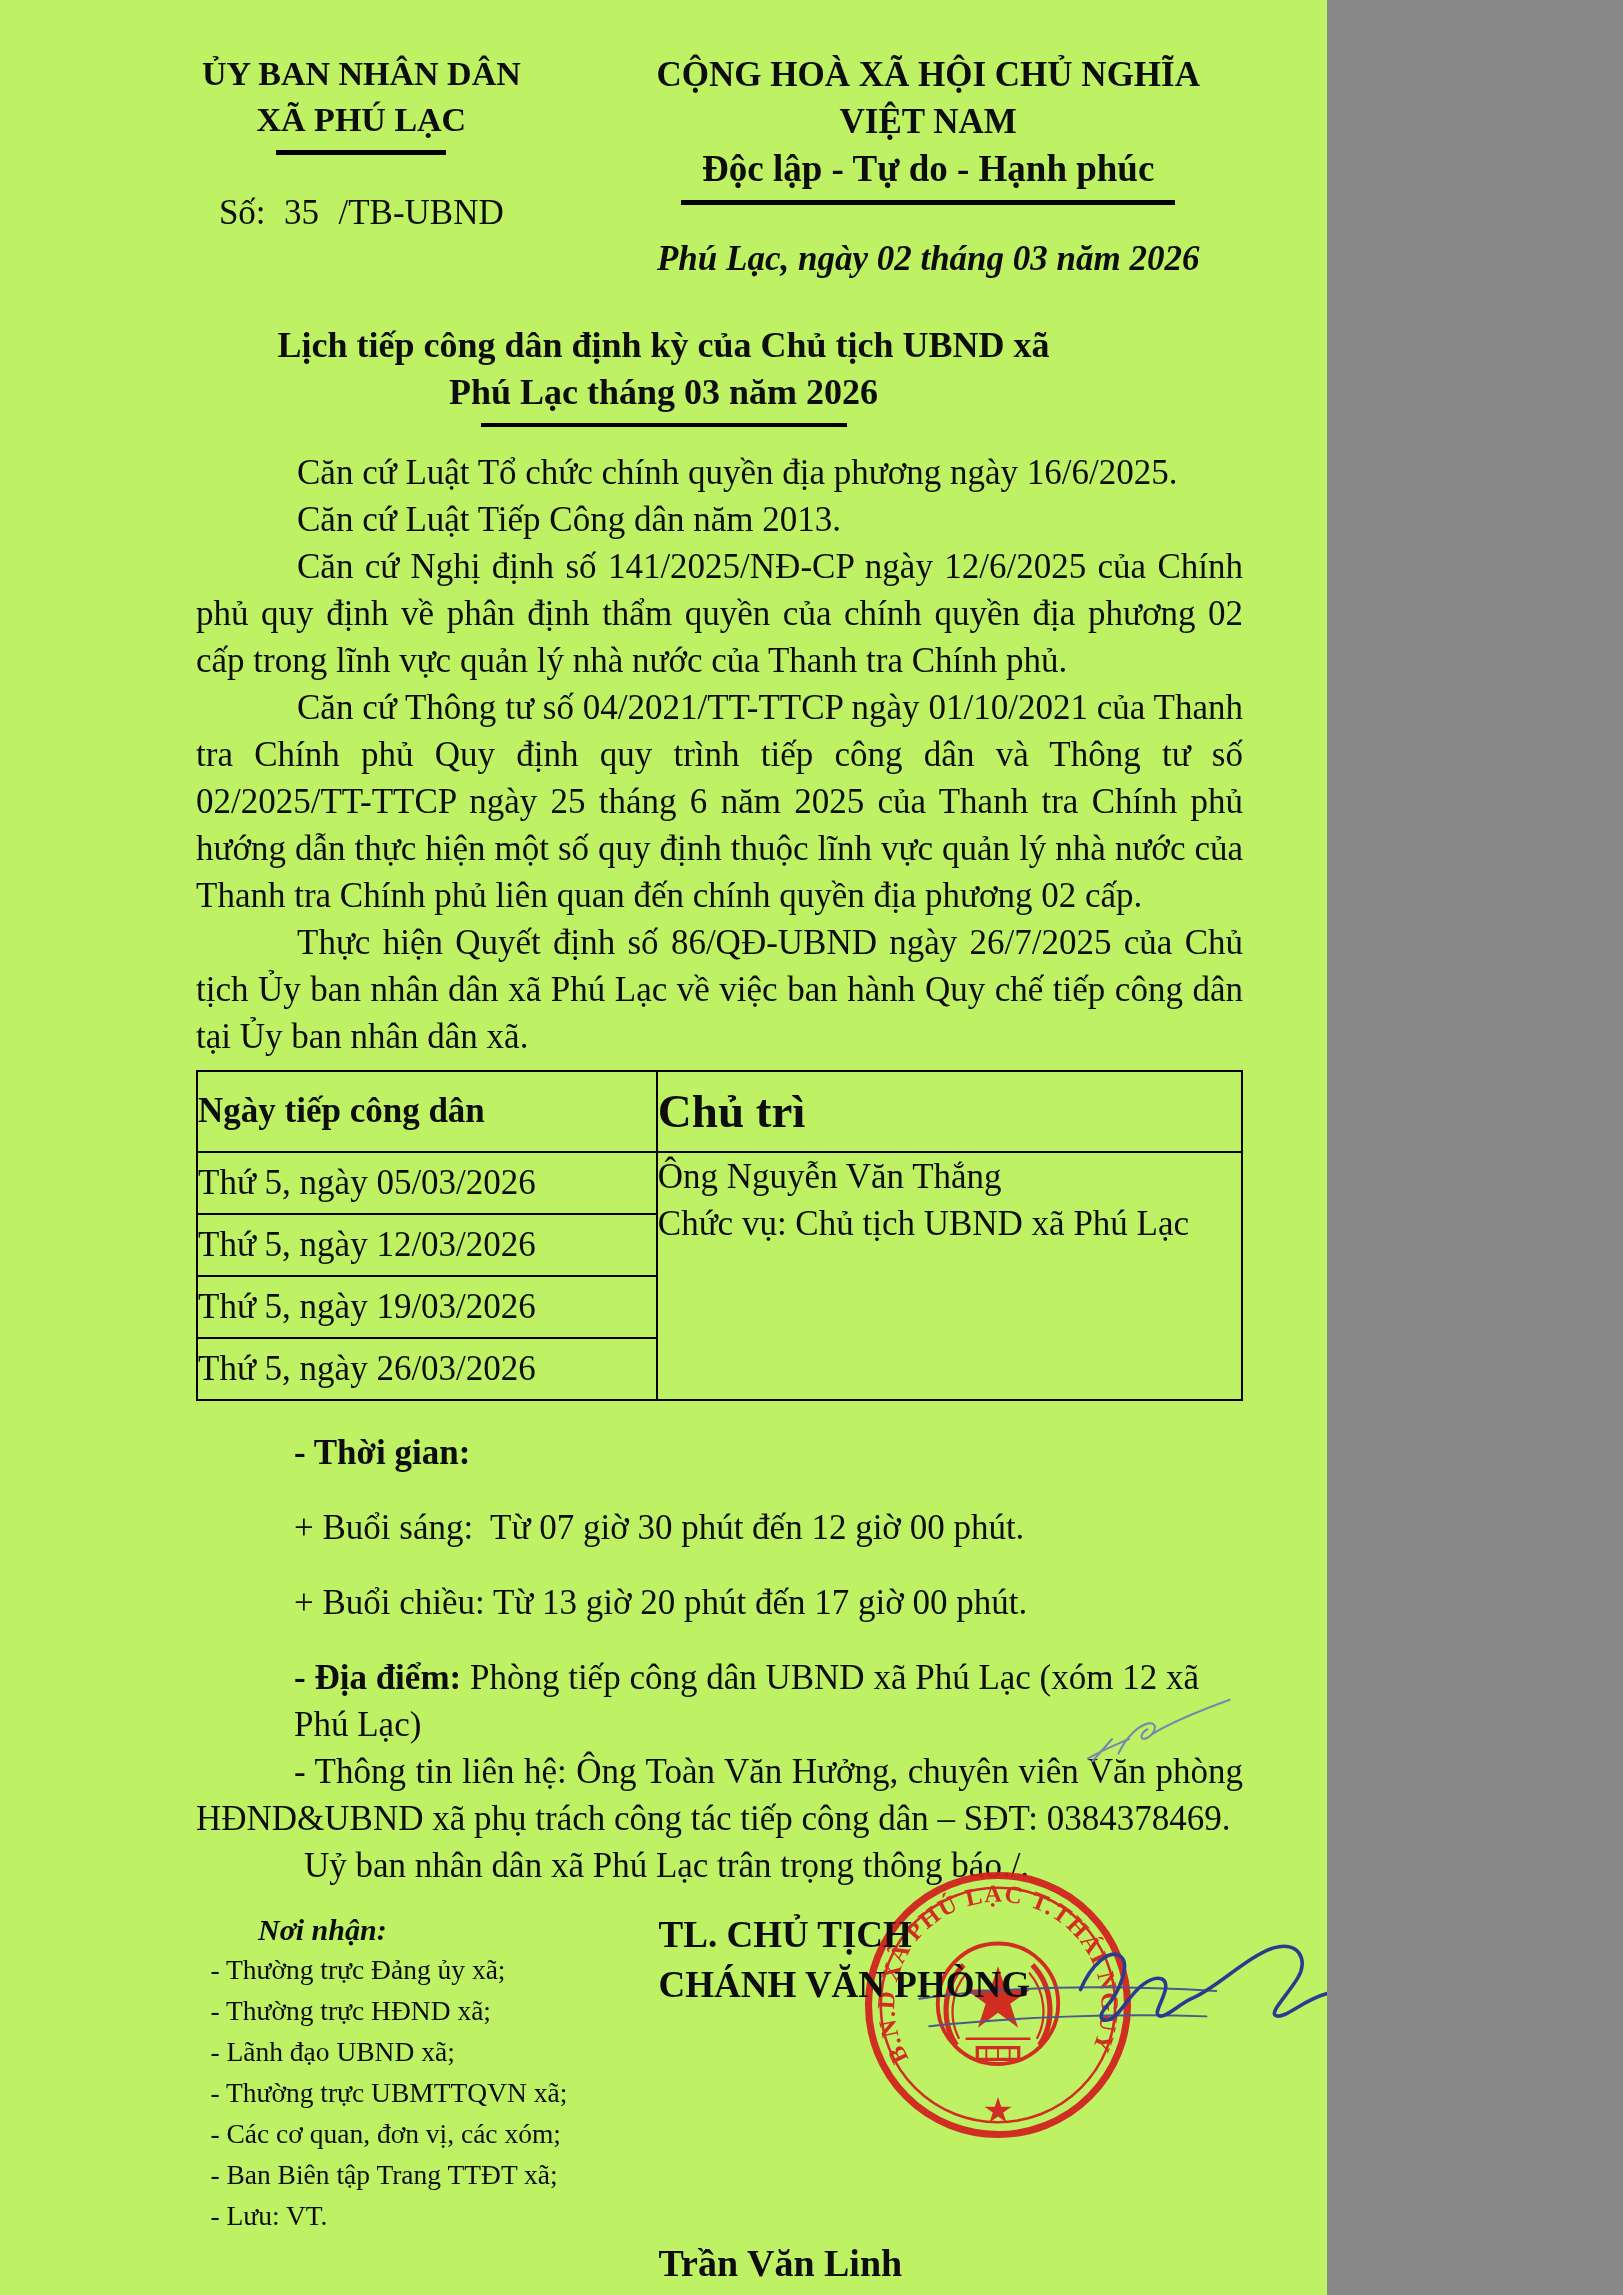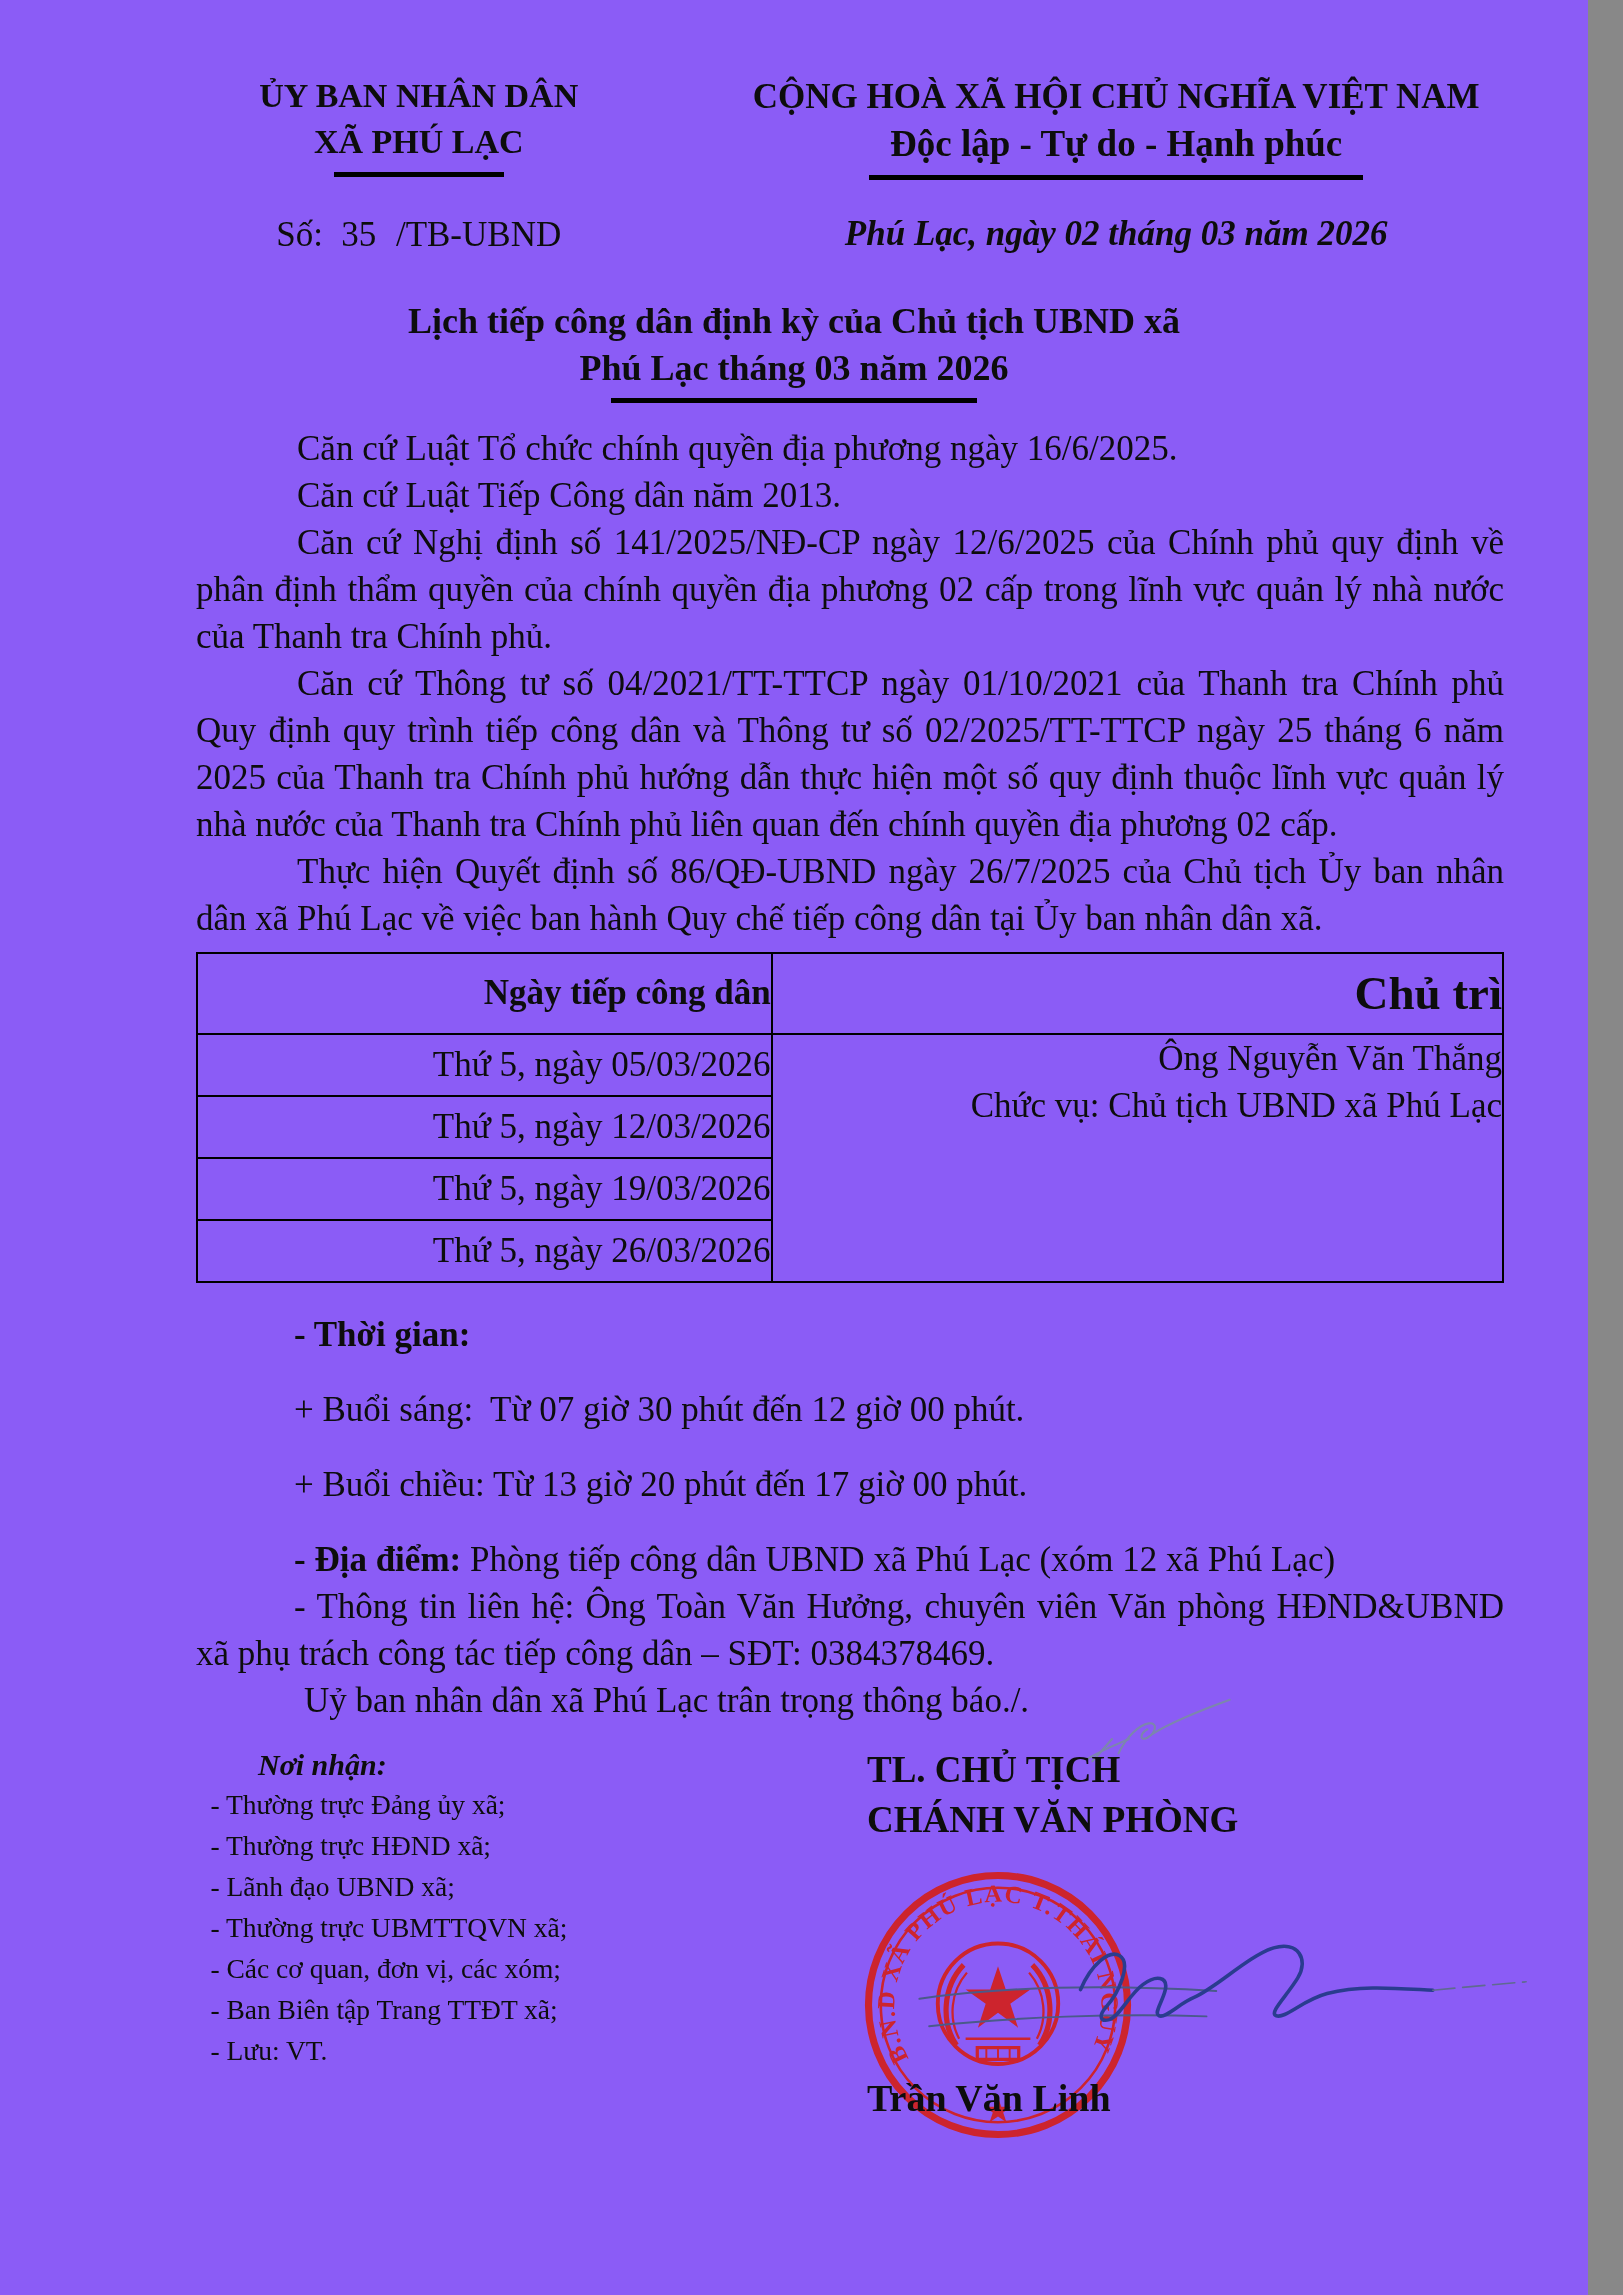--- a/index.html
+++ b/index.html
@@ -1,23 +1,23 @@
 <!DOCTYPE html>
 <html style="font-size:10.5px"><head>
 <meta charset="utf-8">
 <style>
   html,body{margin:0;padding:0;background:#888;}
   .page{
     position:relative;
-    width:1588px;height:2295px;
-    background:#8b5cf6;
+    width:1327px;height:2295px;
+    background:#bef264;
     font-family:"Liberation Serif","DejaVu Serif",serif;
     color:#0d0d0d;
     box-sizing:border-box;
-    padding:73px 84px 0 196px;
+    padding:51px 84px 0 196px;
     overflow:hidden;
   }
   
   .header-row{display:flex;}
   .header-left{width:44%;text-align:center;position:relative;left:-65px;}
   .header-right{width:56%;text-align:center;position:relative;left:-21.6px;}
   .org-line1{font-size:34px;font-weight:bold;line-height:46px;}
   .org-line2{font-size:34px;font-weight:bold;line-height:46px;}
   .org-rule{width:170px;height:5.2px;background:#000;margin:6.5px auto 0;}
   .doc-no{font-size:35px;line-height:41px;margin-top:37px;}
@@ -37,21 +37,21 @@
   .body-text p{
     margin:0;font-size:35px;line-height:47px;
     text-align:justify;text-indent:101px;
   }
   
   table.schedule{
     border-collapse:collapse;width:100%;margin-top:9.8px;
     font-size:35px;
   }
   table.schedule td,table.schedule th{
-    border:2.6px solid #000;padding:0;text-align:right;
+    border:2.6px solid #000;padding:0;text-align:left;
   }
   th.col-date{width:44%;height:79px;font-size:35px;font-weight:bold;}
   th.col-host{width:56%;font-size:47px;font-weight:bold;}
   td.date-cell{height:60px;font-weight:normal;}
   td.host-cell{vertical-align:top;padding-top:30px;}
   .host-line{line-height:47px;}
   
   .details{margin-top:10.5px;}
   .details .line{font-size:35px;line-height:47px;}
   .ind{padding-left:98px;margin-top:28px;}

